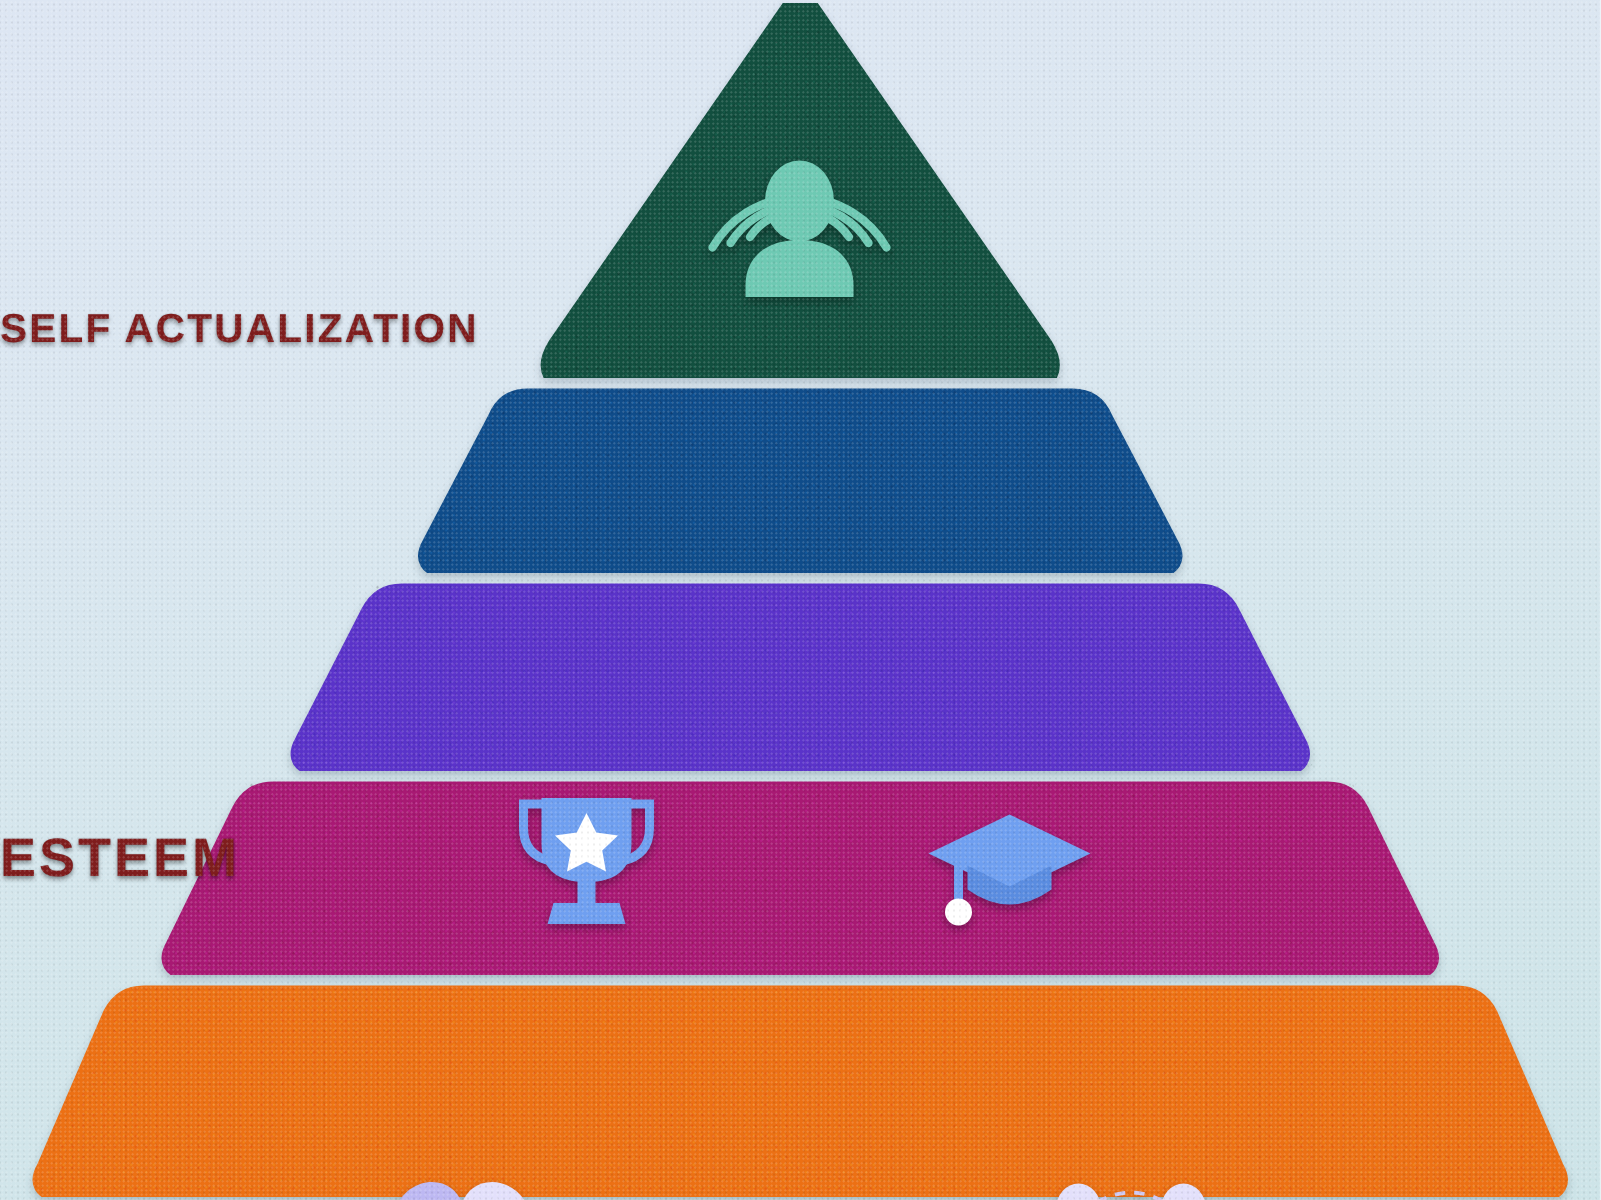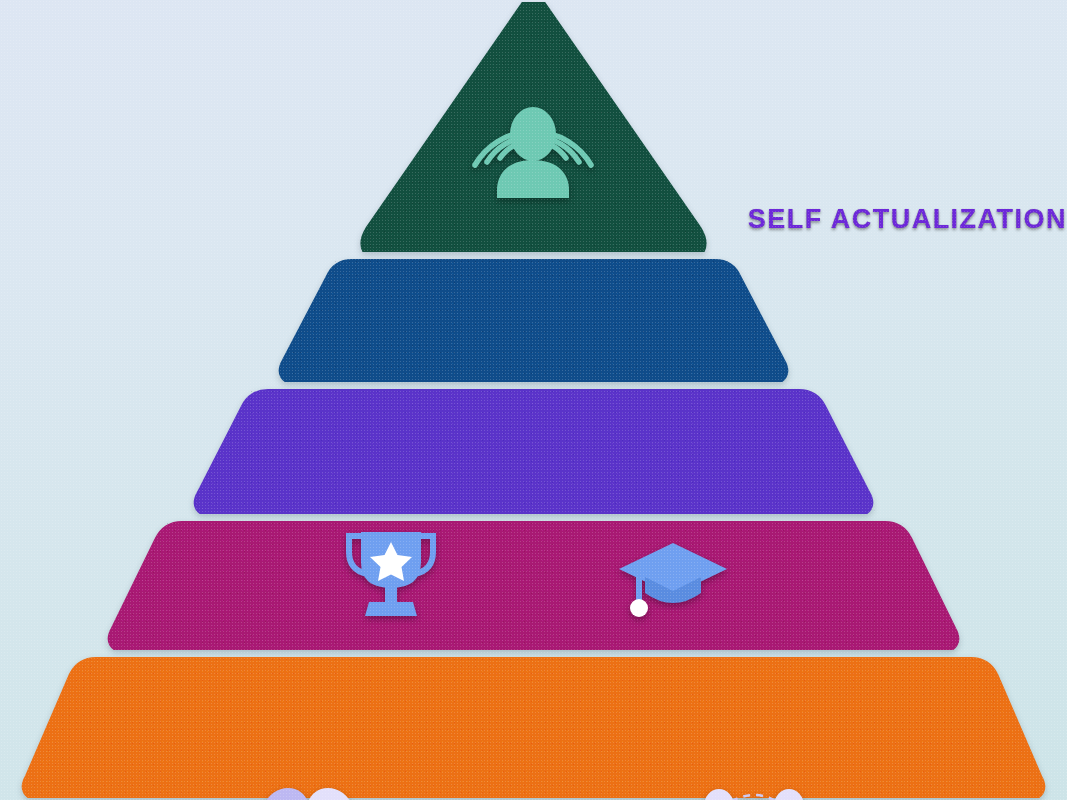--- a/index.html
+++ b/index.html
@@ -37,22 +37,22 @@
     opacity:.20; mix-blend-mode: overlay;
     background-image:
       radial-gradient(rgba(255,255,255,.9) .7px, transparent .8px),
       radial-gradient(rgba(0,0,0,.8) .7px, transparent .8px);
     background-size: 5px 5px, 7px 7px;
     background-position: 0 0, 3px 2px;
   }
 
   .label {
     position:absolute; left:0; width:100%;
-    text-align:right;
-    color:#6d28d9;
+    text-align:left;
+    color:#7f1d1d;
     font-weight:700;
     letter-spacing:.055em;
     line-height:1.06;
     text-shadow: 0 2px 3px rgba(0,0,0,.38), 0 0 1px rgba(0,0,0,.25);
     z-index:6;
     white-space:pre-line;
     font-stretch:condensed;
   }
 
   .icon { position:absolute; z-index:5; }
@@ -128,20 +128,21 @@
 
     <div class="icon" id="icon-cap">
       <svg viewBox="0 0 116 80">
         <path d="M58 4 L112 30 L58 56 L4 30 Z" fill="#6f9ff0"></path>
         <path d="M30 38 L30 54 Q58 74 86 54 L86 38 L58 52 Z" fill="#5a8ce0"></path>
         <path d="M24 32 L24 64" stroke="#6f9ff0" stroke-width="6" stroke-linecap="round" fill="none"></path>
         <circle cx="24" cy="69" r="9" fill="#ffffff"></circle>
       </svg>
     </div>
 
+    <div class="label" id="label-esteem">ESTEEM</div>
   </div>
 
   <div class="tier" id="tier-love">
     <div class="shape">
       <svg viewBox="0 0 1067 128" preserveAspectRatio="none">
         <path d="M268 12 L799 12 Q812 12 818 24 L862 110 Q869 122 855 122 L212 122 Q198 122 205 110 L249 24 Q255 12 268 12 Z" fill="#5a33c9" stroke="#5a33c9" stroke-width="18" stroke-linejoin="round"></path>
       </svg>
       <div class="tex" style="clip-path:polygon(23.5% 3%, 76.5% 3%, 82% 97%, 18% 97%)"></div>
     </div>
 

